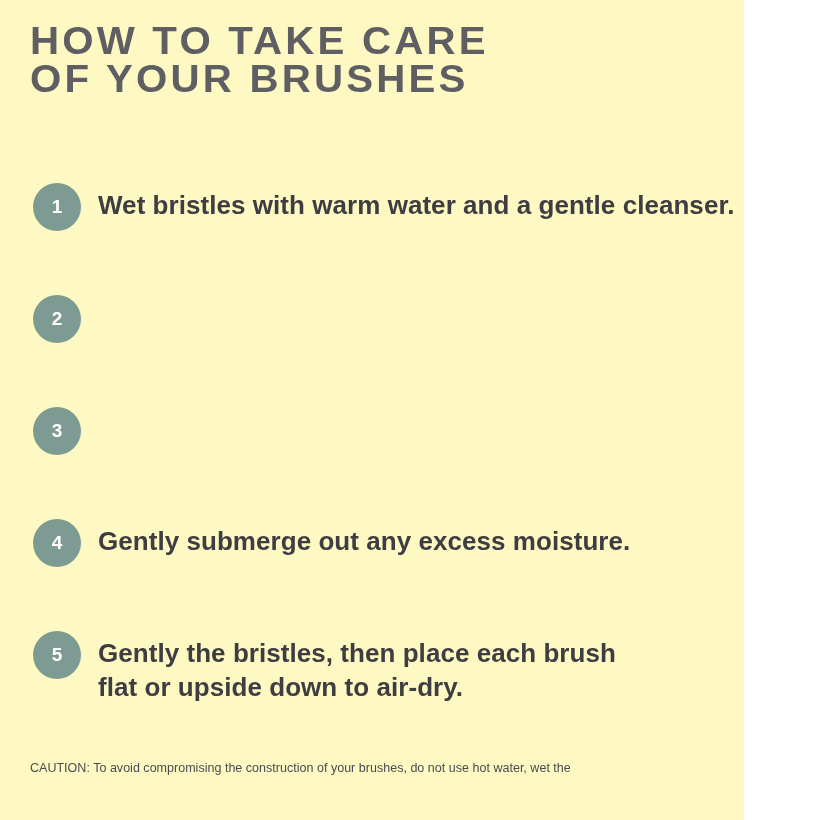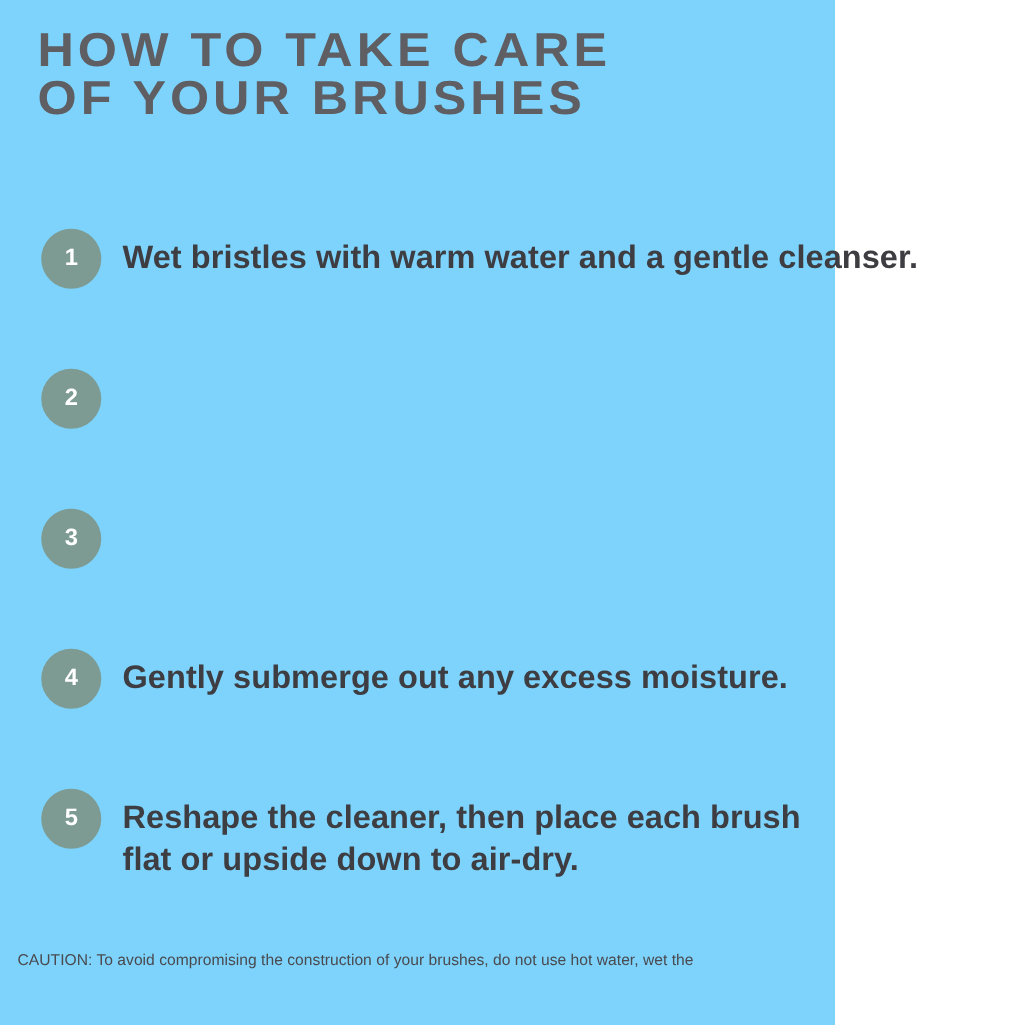--- a/index.html
+++ b/index.html
@@ -11,23 +11,23 @@
     height: 820px;
     background: #ffffff;
     font-family: "Liberation Sans", sans-serif;
     overflow: hidden;
     position: relative;
   }
 
   .card {
     position: absolute;
     left: 0; top: 0;
-    width: 668px;
+    width: 744px;
     height: 820px;
-    background: #7dd3fc;
+    background: #fef9c3;
     box-sizing: border-box;
   }
 
   
   .heading {
     position: absolute;
     left: 30px;
     top: 22px;
     width: 740px;
     color: #5e5e63;
@@ -92,21 +92,21 @@
 
   
   .step-text { padding-top: 12px; box-sizing: border-box; }
 
   
   .step.two-line { height: 120px; }
 
   
   .caution {
     position: absolute;
-    left: 14px;
+    left: 30px;
     top: 758px;
     width: 700px;
     color: #4a4a4f;
     font-family: "Liberation Sans", sans-serif;
     font-size: 12.5px;
     line-height: 20px;
     letter-spacing: 0.02px;
   }
   .caution .cl {
     display: block;
@@ -143,21 +143,21 @@
     <div class="step">
       <div class="step-badge">4</div>
       <div class="step-text">
         <span class="ln">Gently submerge out any excess moisture.</span>
       </div>
     </div>
 
     <div class="step two-line">
       <div class="step-badge">5</div>
       <div class="step-text">
-        <span class="ln">Reshape the cleaner, then place each brush</span>
+        <span class="ln">Gently the bristles, then place each brush</span>
         <span class="ln">flat or upside down to air-dry.</span>
       </div>
     </div>
 
   </div>
 
   <div class="caution">
     <span class="cl">CAUTION: To avoid compromising the construction of your brushes, do not use hot water, wet the</span>
   </div>
 

